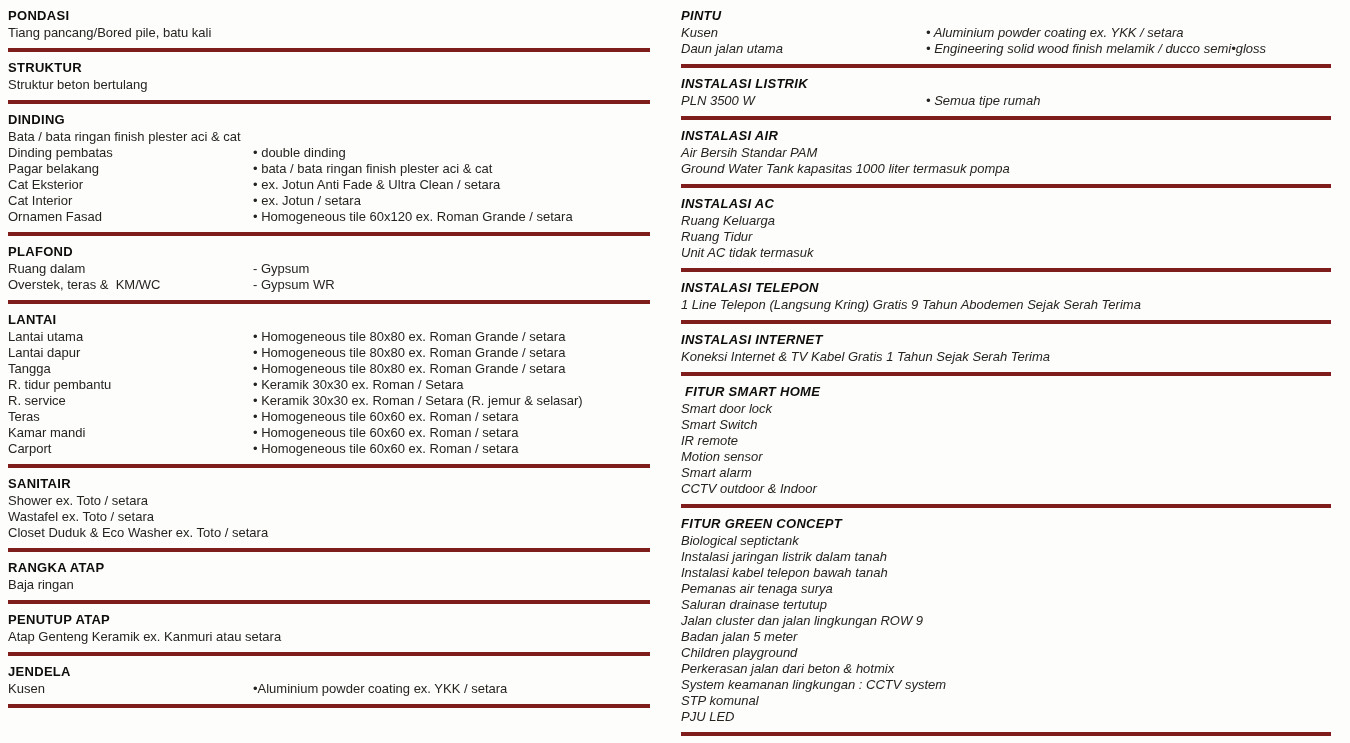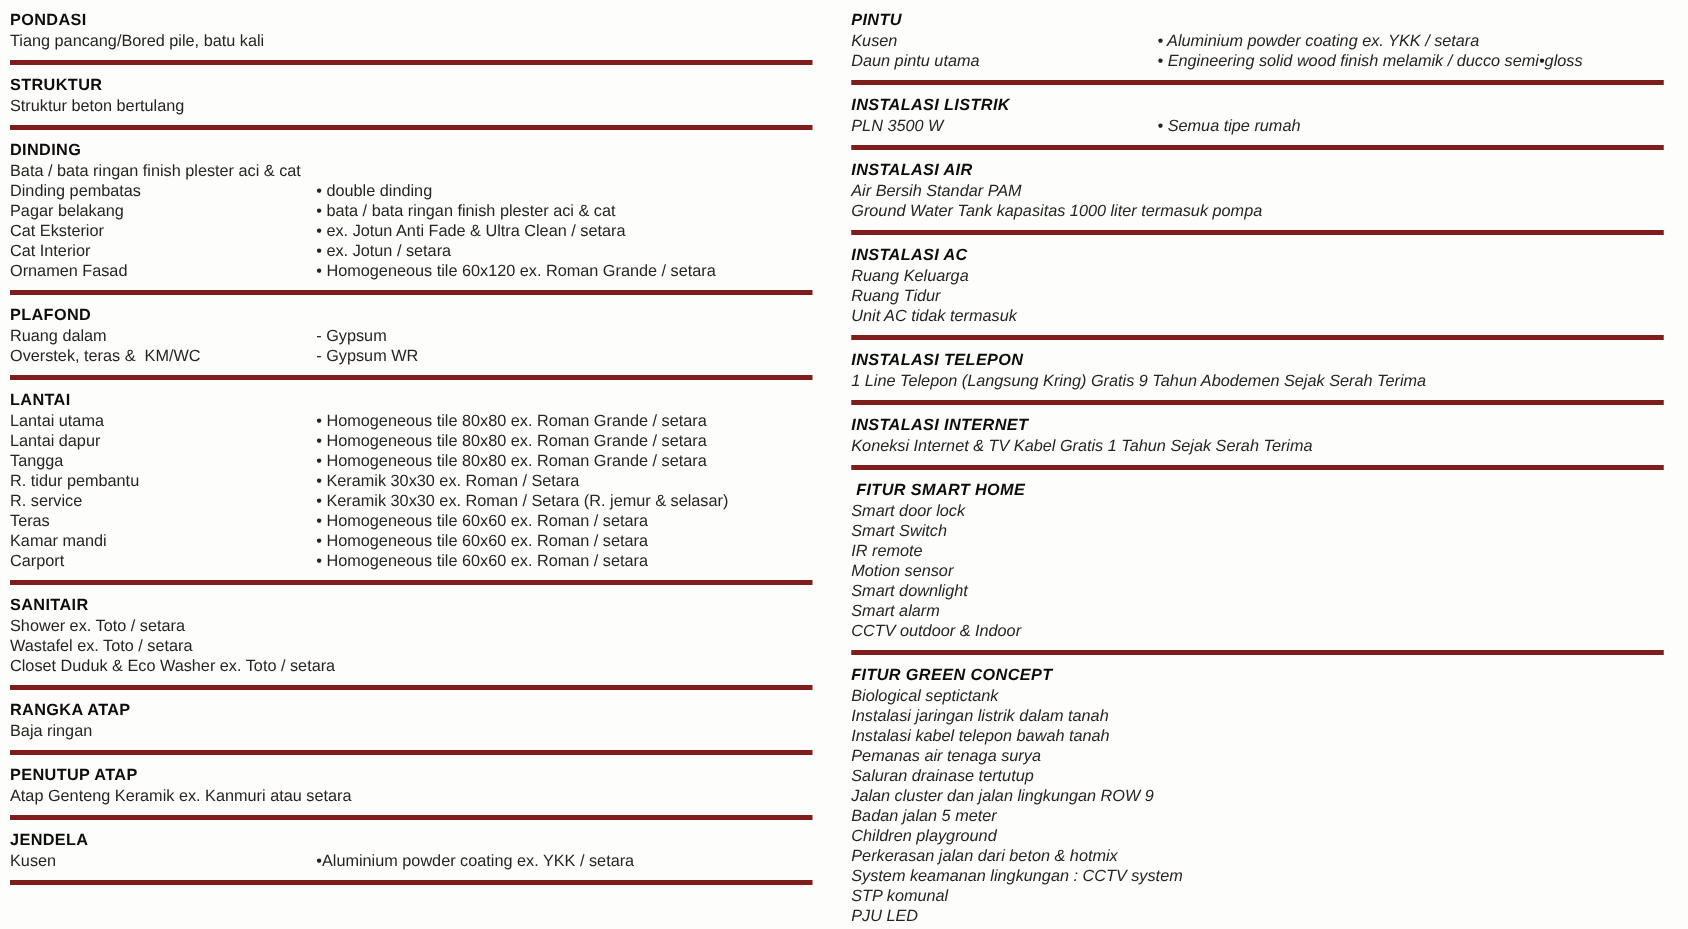--- a/index.html
+++ b/index.html
@@ -80,21 +80,21 @@
       </section>
       <section class="section">
         <h2 class="sec-title">JENDELA</h2>
         <div class="row"><span class="label">Kusen</span><span class="value">•Aluminium powder coating ex. YKK / setara</span></div>
       </section>
     </div>
   <div class="col col-right">
       <section class="section">
         <h2 class="sec-title">PINTU</h2>
         <div class="row"><span class="label">Kusen</span><span class="value">• Aluminium powder coating ex. YKK / setara</span></div>
-        <div class="row"><span class="label">Daun pintu utama</span><span class="value">• Engineering solid wood finish melamik / ducco semi•gloss</span></div>
+        <div class="row"><span class="label">Daun jalan utama</span><span class="value">• Engineering solid wood finish melamik / ducco semi•gloss</span></div>
       </section>
       <section class="section">
         <h2 class="sec-title">INSTALASI LISTRIK</h2>
         <div class="row"><span class="label">PLN 3500 W</span><span class="value">• Semua tipe rumah</span></div>
       </section>
       <section class="section">
         <h2 class="sec-title">INSTALASI AIR</h2>
         <div class="line">Air Bersih Standar PAM</div>
         <div class="line">Ground Water Tank kapasitas 1000 liter termasuk pompa</div>
       </section>
@@ -111,21 +111,20 @@
       <section class="section">
         <h2 class="sec-title">INSTALASI INTERNET</h2>
         <div class="line">Koneksi Internet &amp; TV Kabel Gratis 1 Tahun Sejak Serah Terima</div>
       </section>
       <section class="section">
         <h2 class="sec-title"> FITUR SMART HOME</h2>
         <div class="line">Smart door lock</div>
         <div class="line">Smart Switch</div>
         <div class="line">IR remote</div>
         <div class="line">Motion sensor</div>
-        <div class="line">Smart downlight</div>
         <div class="line">Smart alarm</div>
         <div class="line">CCTV outdoor &amp; Indoor</div>
       </section>
       <section class="section">
         <h2 class="sec-title">FITUR GREEN CONCEPT</h2>
         <div class="line">Biological septictank</div>
         <div class="line">Instalasi jaringan listrik dalam tanah</div>
         <div class="line">Instalasi kabel telepon bawah tanah</div>
         <div class="line">Pemanas air tenaga surya</div>
         <div class="line">Saluran drainase tertutup</div>

